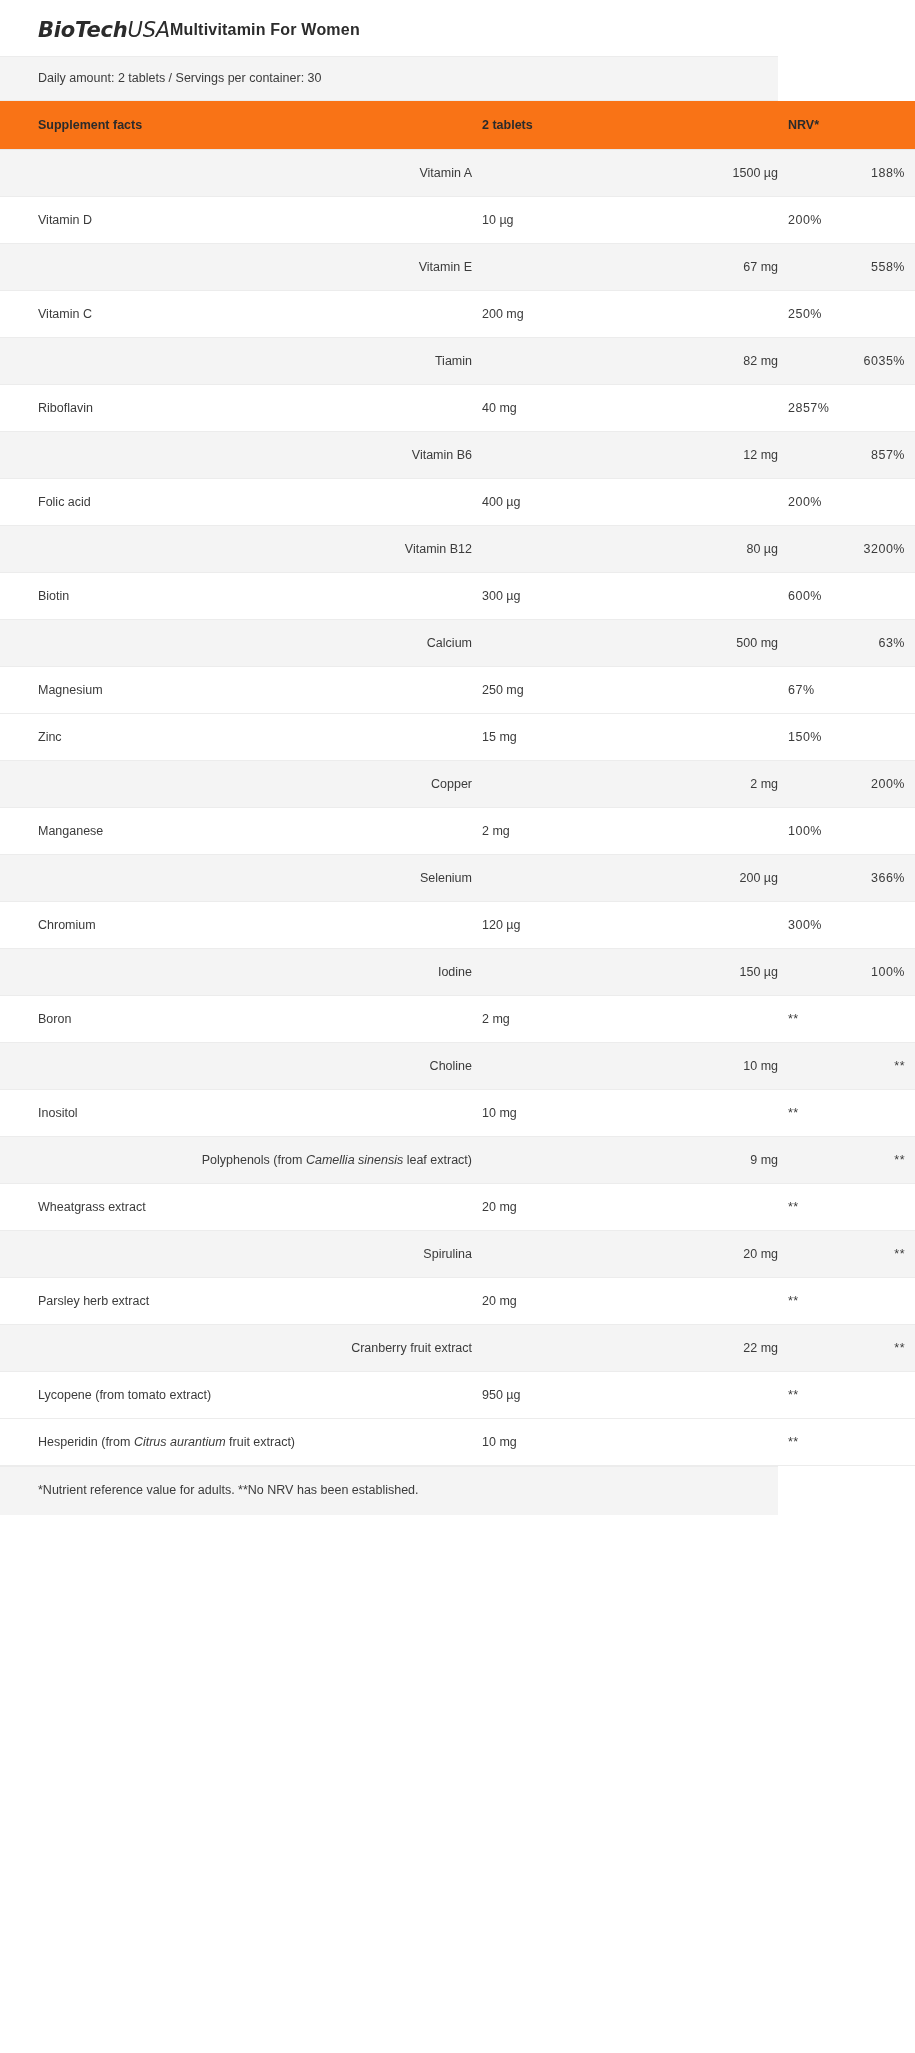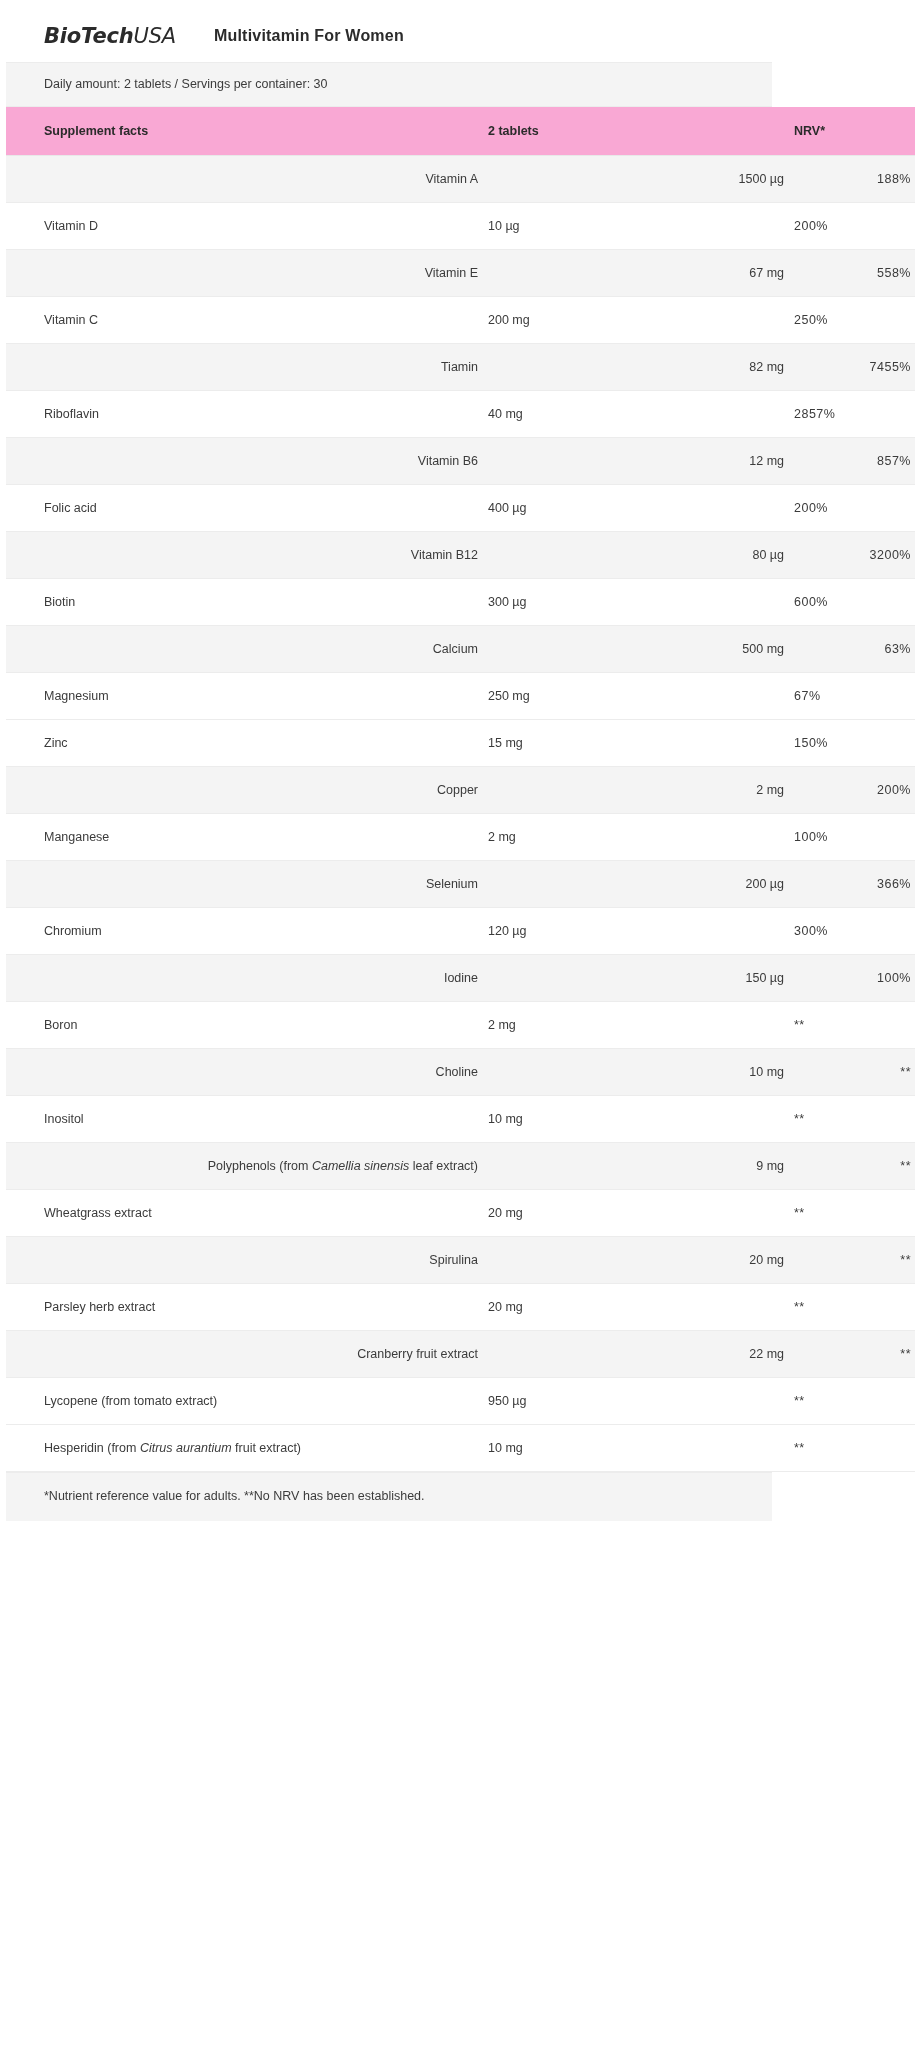--- a/index.html
+++ b/index.html
@@ -9,21 +9,21 @@
   }
   body {
     width: 915px;
     font-family: "Liberation Sans", sans-serif;
     color: #333333;
     -webkit-font-smoothing: antialiased;
   }
   .page {
     width: 778px;
     box-sizing: border-box;
-    padding: 6px;
+    padding: 0;
     background: #ffffff;
   }
   
   .header {
     display: flex;
     align-items: center;
     padding: 18px 38px 14px 38px;
     background: #ffffff;
   }
   .brand {
@@ -36,21 +36,20 @@
     font-weight: bold;
     font-style: italic;
     color: #2b2b2b;
   }
   .brand .b2 {
     font-weight: normal;
     font-style: italic;
     color: #2b2b2b;
   }
   .product-title {
-    margin-left: 38px;
     font-size: 16px;
     font-weight: bold;
     color: #2b2b2b;
     letter-spacing: 0.2px;
     white-space: nowrap;
   }
   
   .daily-strip {
     background: #f4f4f4;
     padding: 14px 38px 15px 38px;
@@ -68,21 +67,21 @@
   table.facts col.c1 { width: 482px; }
   table.facts col.c2 { width: 306px; }
   table.facts col.c3 { width: 127px; }
 
   table.facts th {
     text-align: left;
     font-size: 12.5px;
     font-weight: bold;
     color: #2b2b2b;
     padding: 17px 10px 17px 0;
-    background: #f9a8d4;
+    background: #f97316;
     border-bottom: 1px solid #e8e8e8;
   }
   table.facts th.first { padding-left: 38px; }
 
   table.facts td {
     font-size: 12.5px;
     color: #3b3b3b;
     padding: 16px 10px 16px 0;
     border-bottom: 1px solid #ececec;
     vertical-align: middle;
@@ -150,21 +149,21 @@
           <td><span class="nrv-mark">558%</span></td>
         </tr>
         <tr class="even">
           <td class="first">Vitamin C</td>
           <td>200 mg</td>
           <td><span class="nrv-mark">250%</span></td>
         </tr>
         <tr class="odd">
           <td class="first">Tiamin</td>
           <td>82 mg</td>
-          <td><span class="nrv-mark">7455%</span></td>
+          <td><span class="nrv-mark">6035%</span></td>
         </tr>
         <tr class="even">
           <td class="first">Riboflavin</td>
           <td>40 mg</td>
           <td><span class="nrv-mark">2857%</span></td>
         </tr>
         <tr class="odd">
           <td class="first">Vitamin B6</td>
           <td>12 mg</td>
           <td><span class="nrv-mark">857%</span></td>

